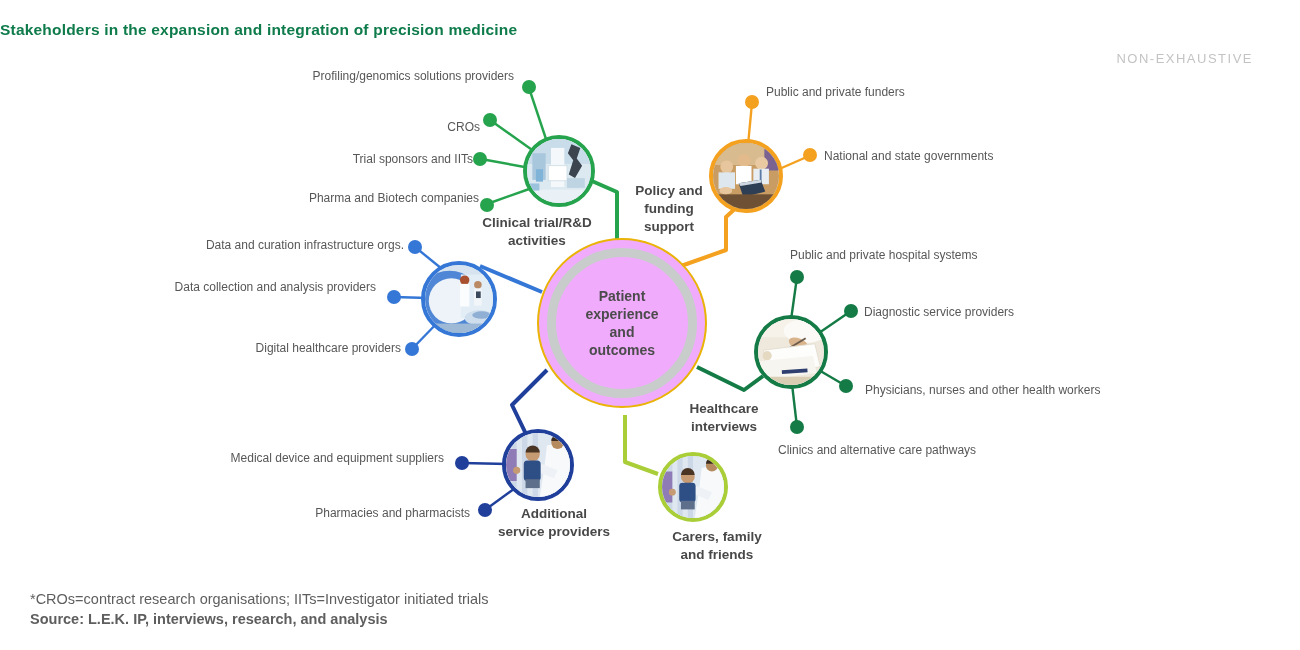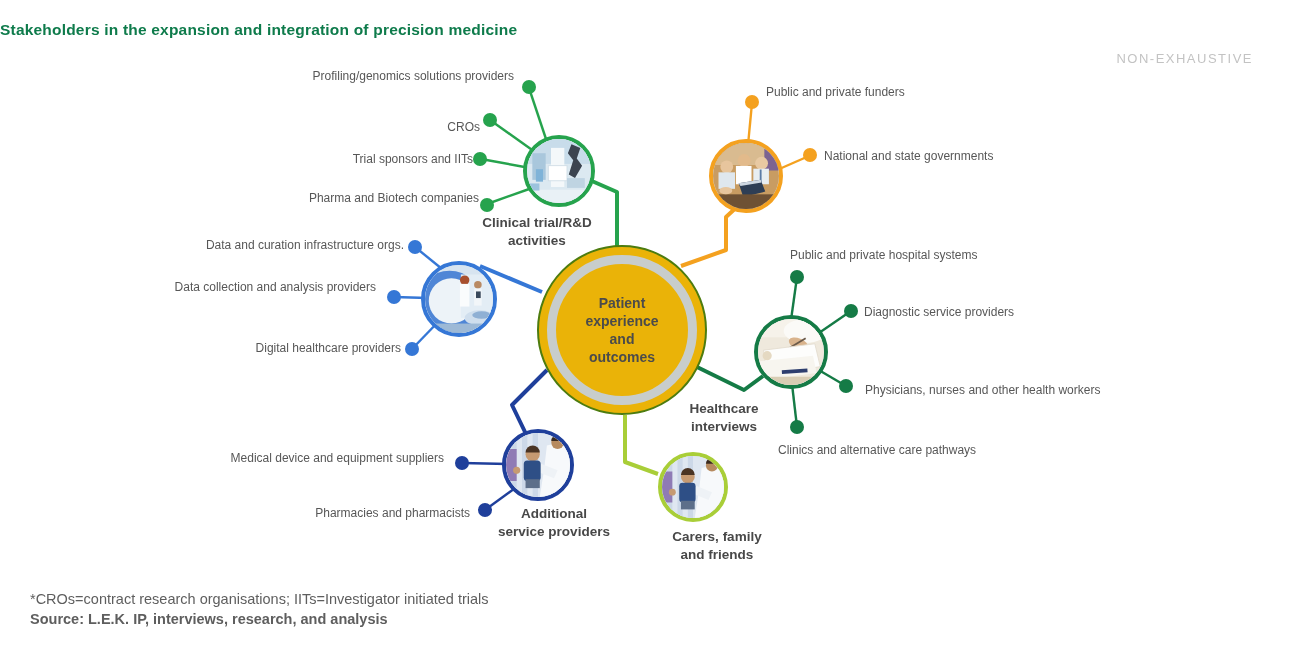--- a/index.html
+++ b/index.html
@@ -9,22 +9,22 @@
          font-size:15.5px;font-weight:bold;color:#0E7B4B;letter-spacing:.2px;}
   .tag{position:absolute;top:51px;right:47px;font-size:13px;font-weight:normal;
        letter-spacing:1.5px;color:#C3C3C3;}
   .lines{position:absolute;inset:0;z-index:1;}
   .spoke{position:absolute;z-index:3;font-size:12px;color:#575757;white-space:nowrap;line-height:16px;}
   .spoke.r{text-align:right;}
   .clabel{position:absolute;z-index:3;font-size:13.5px;font-weight:bold;color:#484848;
           text-align:center;line-height:18px;white-space:pre-line;}
   .pcircle{position:absolute;z-index:2;border-radius:50%;overflow:hidden;box-sizing:border-box;background:#dde6ee;}
   .pcircle svg{display:block;width:100%;height:100%;}
-  .center-circle{position:absolute;left:537px;top:245px;width:170px;height:170px;z-index:2;
-                 border-radius:50%;background:#eab308;border:2px solid #4d7c0f;box-sizing:border-box;}
+  .center-circle{position:absolute;left:537px;top:238px;width:170px;height:170px;z-index:2;
+                 border-radius:50%;background:#f0abfc;border:2px solid #eab308;box-sizing:border-box;}
   .center-ring{position:absolute;inset:8px;border-radius:50%;border:9px solid #C8CDCB;}
   .center-text{position:absolute;inset:0;display:flex;align-items:center;justify-content:center;
                text-align:center;font-size:14px;font-weight:bold;line-height:18px;color:#4B4B4B;
                white-space:pre-line;}
   .foot{position:absolute;left:30px;z-index:3;font-size:14.5px;color:#5E5E5E;}
 </style>
 </head>
 <body>
 
 <div class="canvas">
@@ -184,20 +184,23 @@
       <polygon points="38,34 58,42 54,51 34,43" fill="#eef2f6"></polygon>
       <circle cx="30" cy="24" r="8" fill="#c69a72"></circle>
       <path d="M22,22 a8,8 0 0 1 16,0 z" fill="#4a3424"></path>
       <rect x="20" y="31" width="19" height="23" rx="4" fill="#2e4f86"></rect>
       <rect x="22" y="52" width="16" height="10" fill="#5d6f8a"></rect>
     </svg>
   </div>
 
   <div class="clabel" style="left:437px;top:214px;width:200px;">Clinical trial/R&amp;D
 activities</div>
+  <div class="clabel" style="left:594px;top:182px;width:150px;">Policy and
+funding
+support</div>
   <div class="clabel" style="left:649px;top:400px;width:150px;">Healthcare
 interviews</div>
   <div class="clabel" style="left:627px;top:528px;width:180px;">Carers, family
 and friends</div>
   <div class="clabel" style="left:464px;top:505px;width:180px;">Additional
 service providers</div>
 
   <div class="spoke r" style="right:786px;top:68px;">Profiling/genomics solutions providers</div>
   <div class="spoke r" style="right:820px;top:111px;margin-top:8px;">CROs</div>
   <div class="spoke r" style="right:827px;top:151px;">Trial sponsors and IITs</div>

